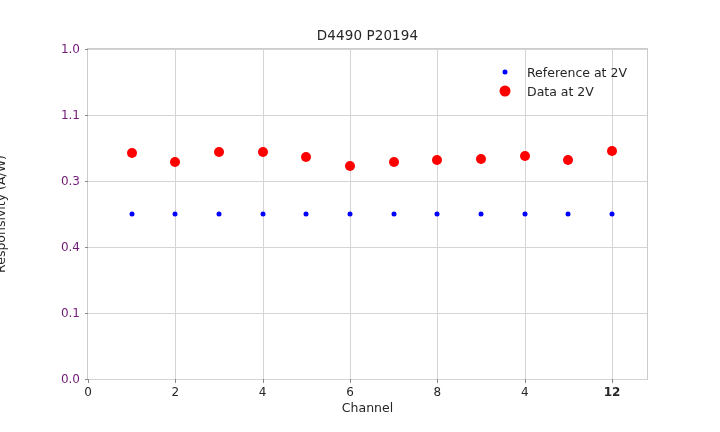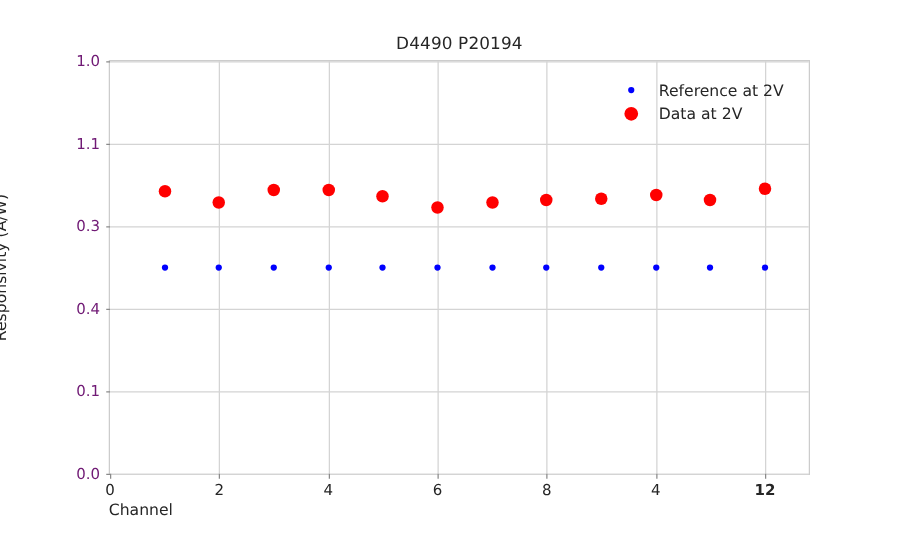--- a/index.html
+++ b/index.html
@@ -101,21 +101,21 @@
     font-size: 12px;
     color: #262626;
     white-space: nowrap;
   }
   
   #xlabel {
     position: absolute;
     left: 87px;
     top: 400px;
     width: 561px;
-    text-align: left;
+    text-align: center;
     font-size: 12.5px;
     color: #262626;
   }
   #ylabel {
     position: absolute;
     left: 0px;
     top: 214px;
     width: 200px;
     text-align: center;
     transform: translate(-100px, -50%) rotate(-90deg);

